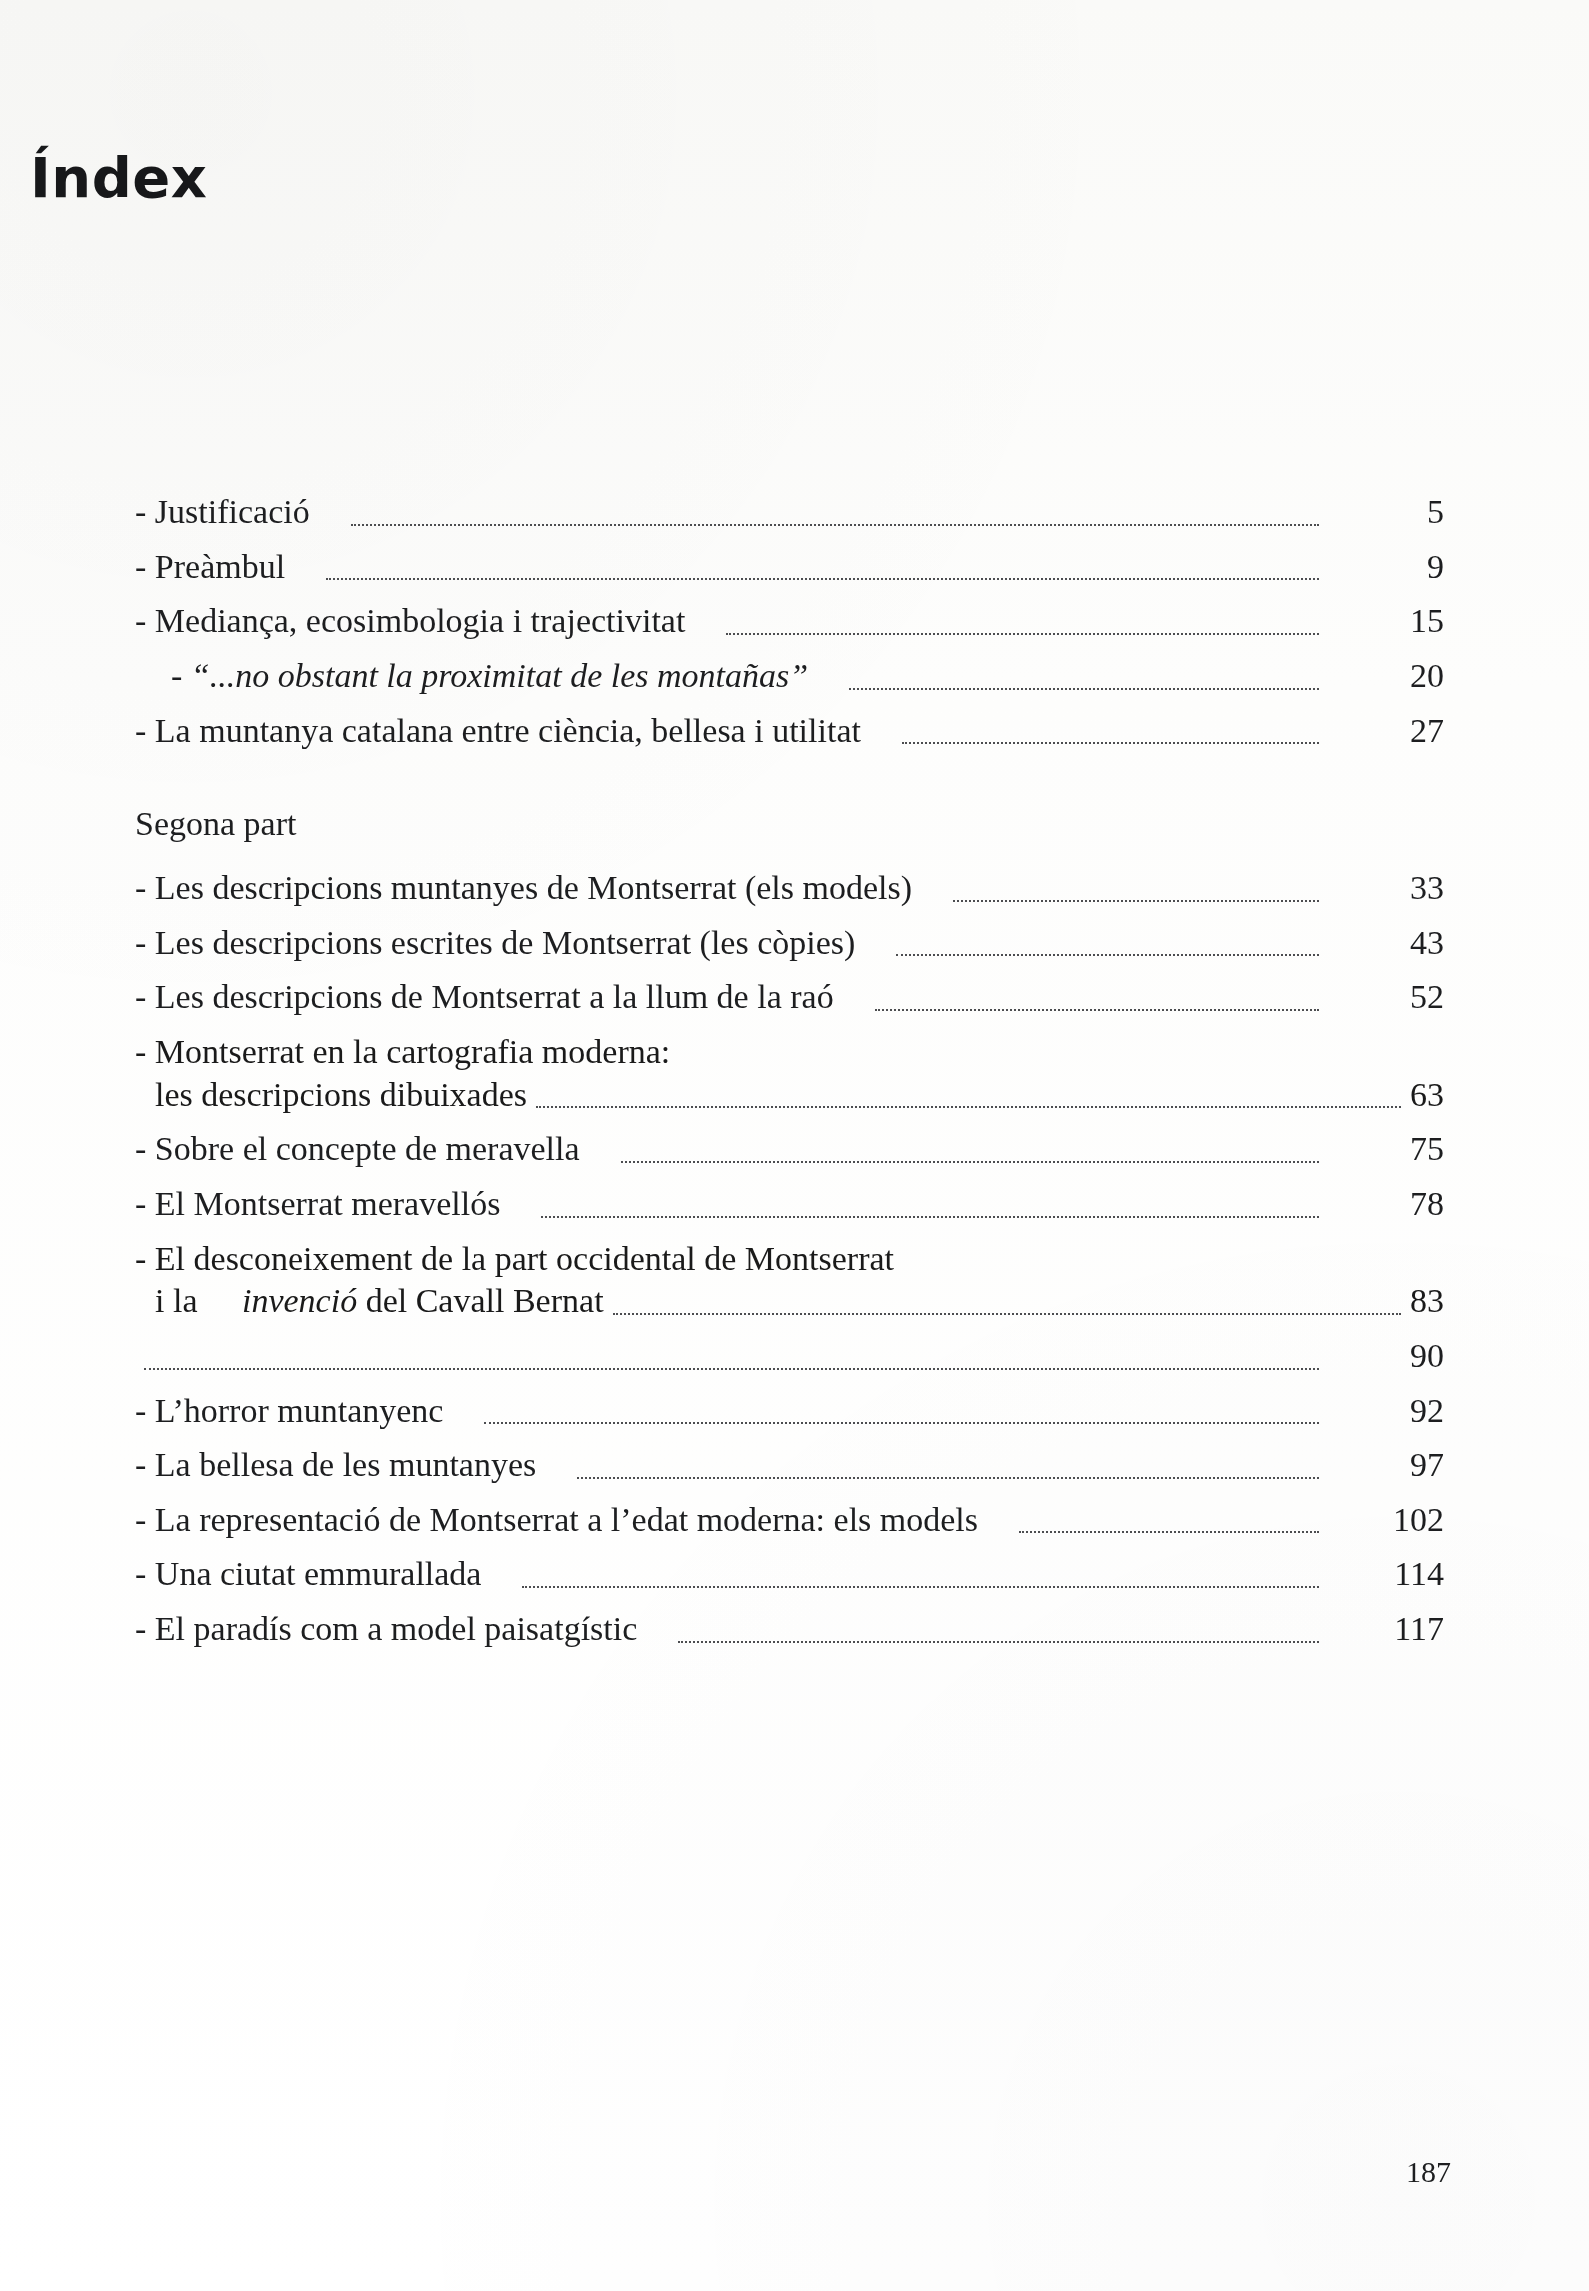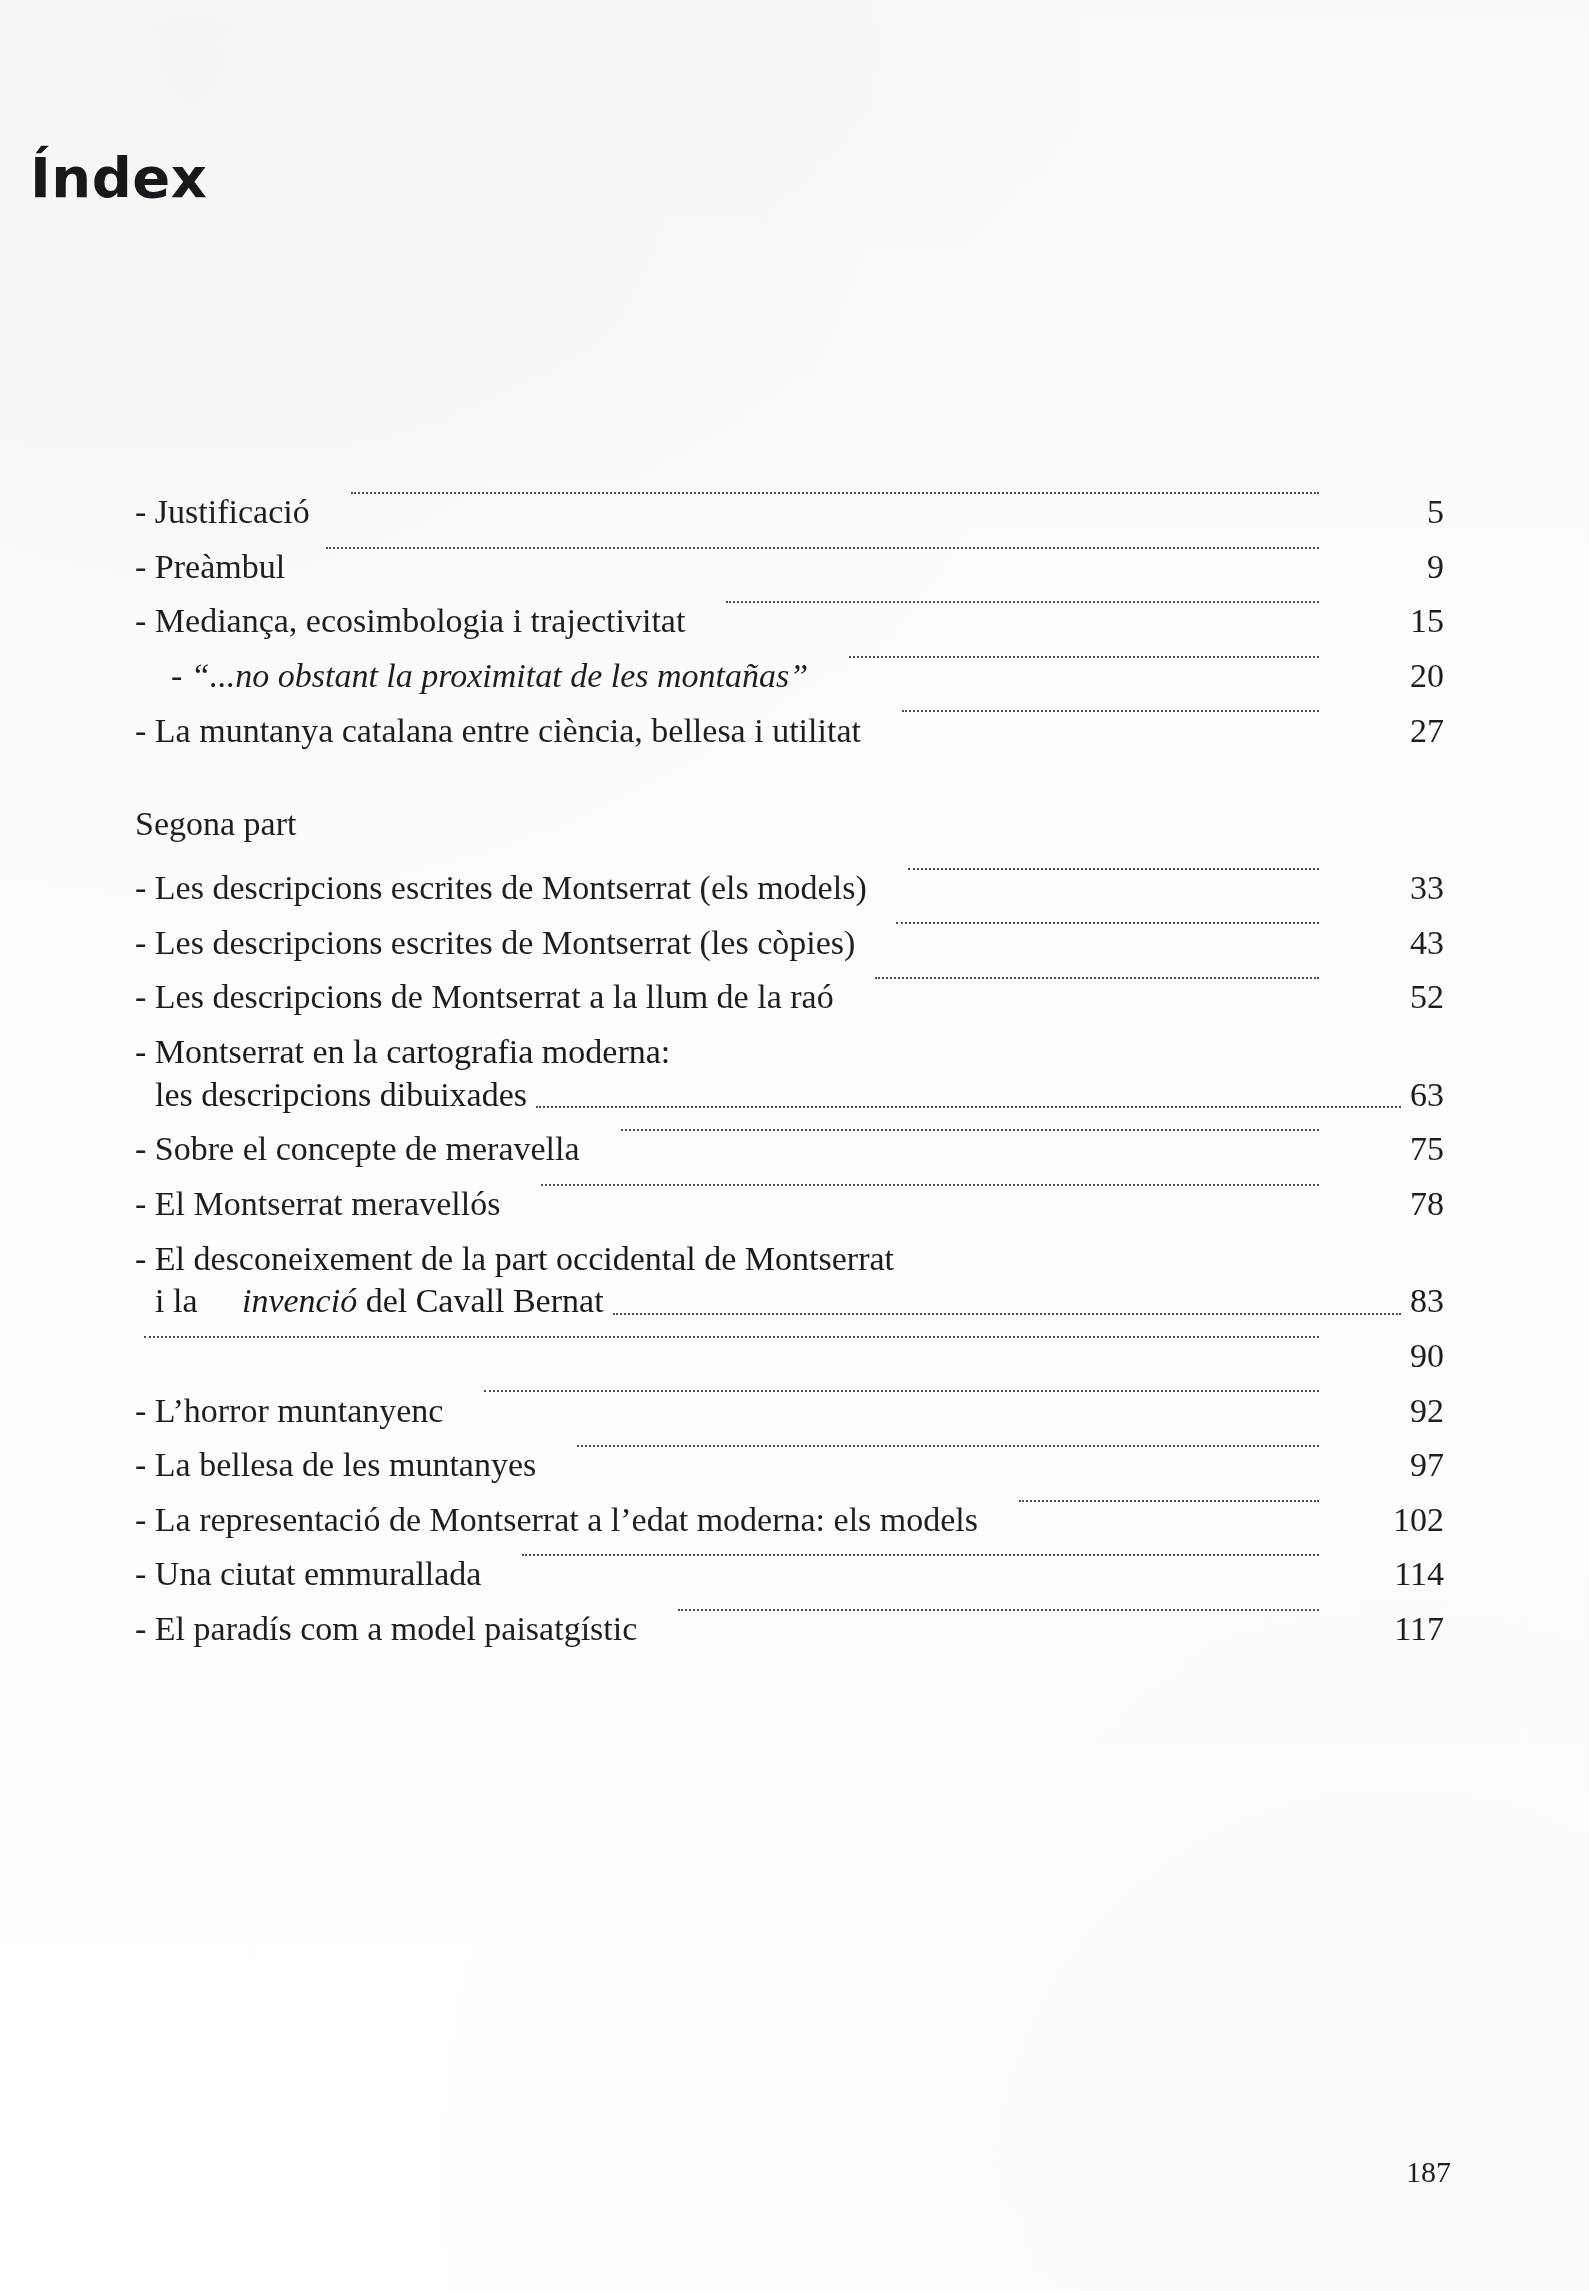--- a/index.html
+++ b/index.html
@@ -41,20 +41,21 @@
     color: #17181a;
   }
   .toc {
     position: absolute;
     left: 135px;
     top: 491px;
     width: 1309px;
   }
   .entry {
     display: flex;
+    align-items: flex-end;
     font-size: 34px;
     line-height: 1.26;
     color: #1d1e20;
     gap: 32px;
   }
   .entry .label {
     white-space: nowrap;
   }
   .leaders {
     flex: 1 1 auto;
@@ -143,21 +144,21 @@
 
     <div class="entry entry-row">
       <span class="label">- La muntanya catalana entre ciència, bellesa i utilitat</span>
       <span class="leaders"></span>
       <span class="pagenum">27</span>
     </div>
 
     <div class="section-head">Segona part</div>
 
     <div class="entry entry-row">
-      <span class="label">- Les descripcions escrites de Montserrat (els models)</span>
+      <span class="label">- Les descripcions muntanyes de Montserrat (els models)</span>
       <span class="leaders"></span>
       <span class="pagenum">33</span>
     </div>
 
     <div class="entry entry-row">
       <span class="label">- Les descripcions escrites de Montserrat (les còpies)</span>
       <span class="leaders"></span>
       <span class="pagenum">43</span>
     </div>
 

